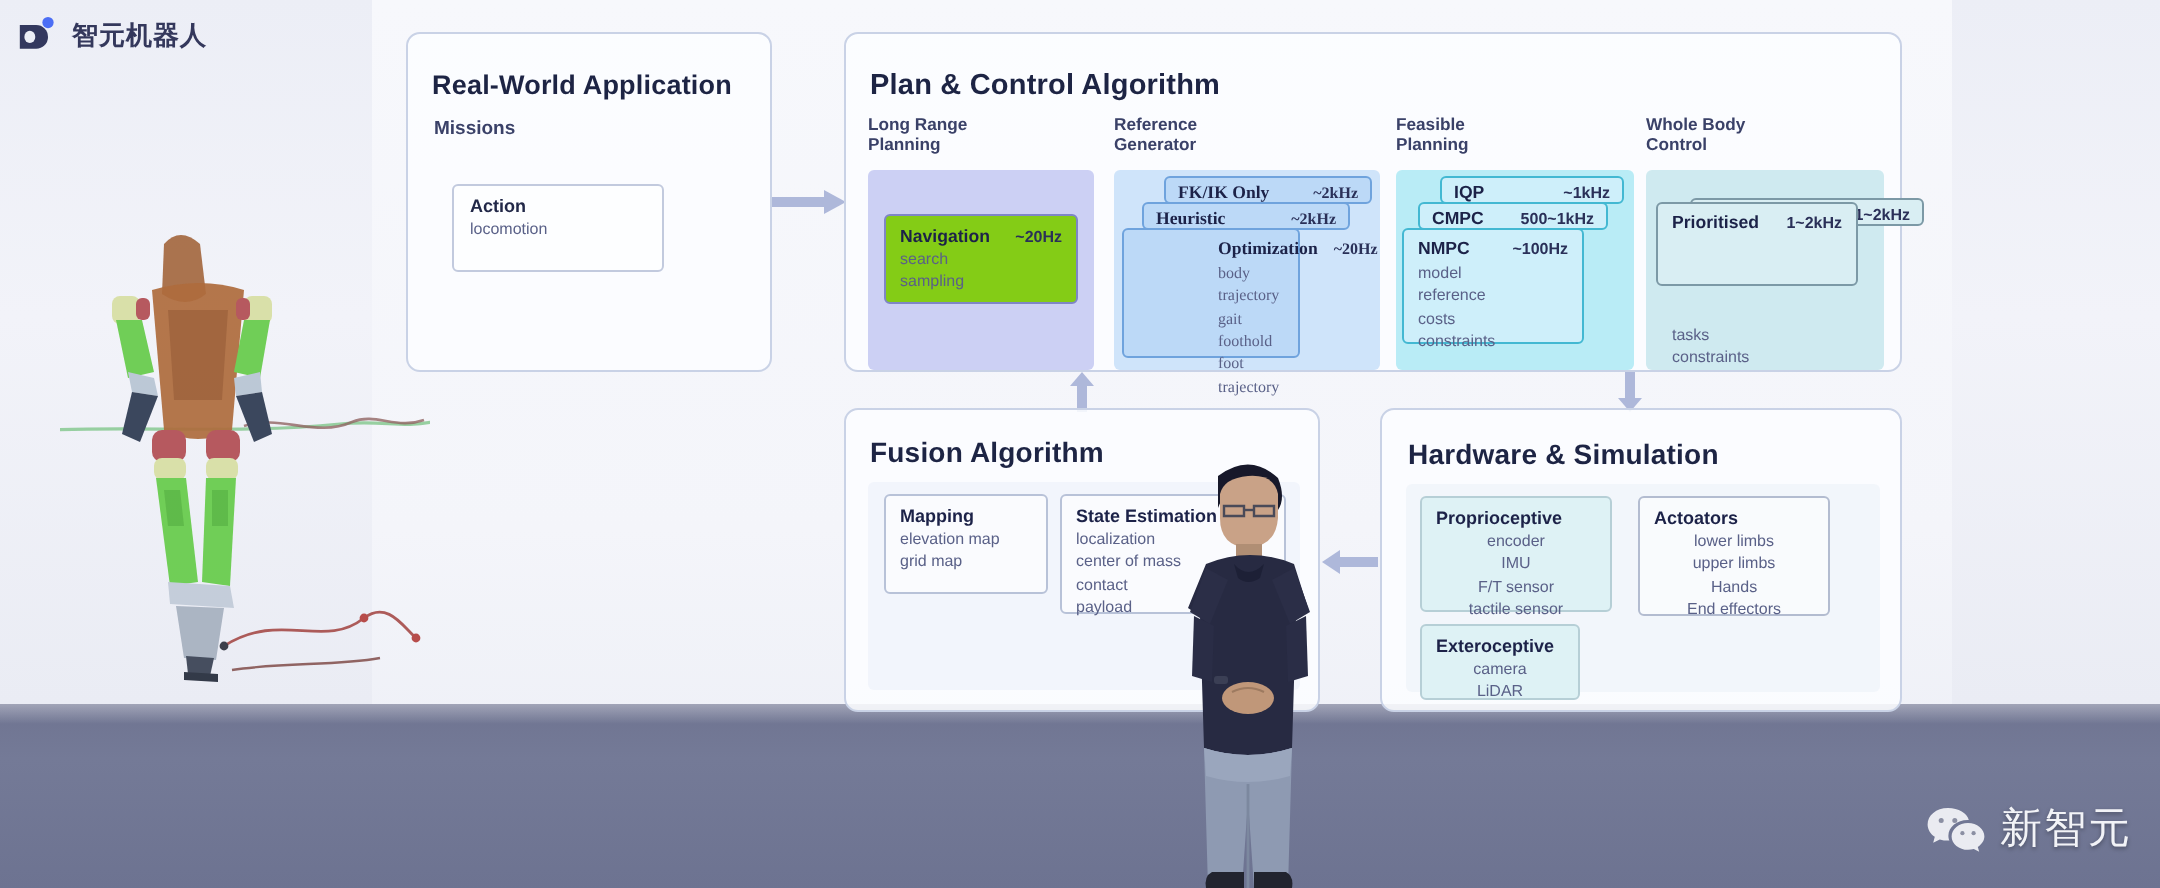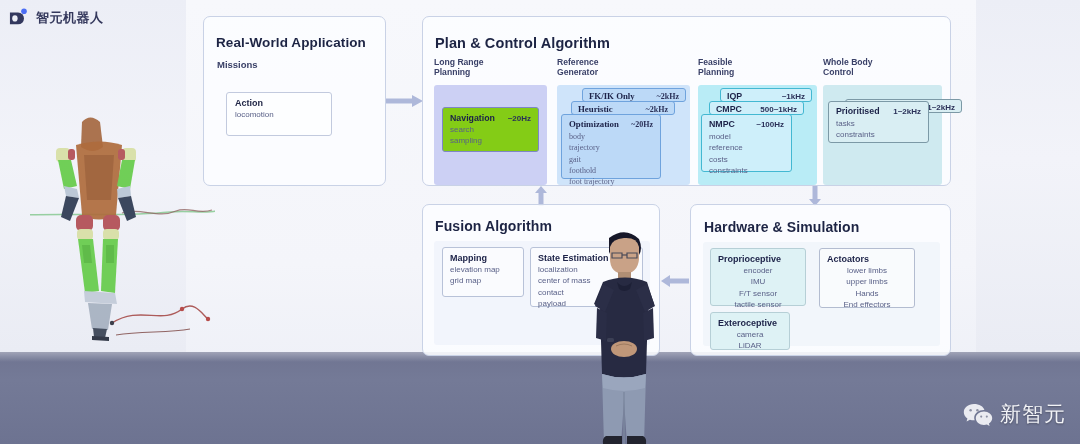--- a/index.html
+++ b/index.html
@@ -91,21 +91,21 @@
   #col-lrp .panel { width: 113px; height: 100px; background: #ccd0f4; }
   #col-lrp .card { left: 8px; top: 22px; width: 97px; height: 45px; background: #84cc16; border-color: #7e86c6; }
   #col-lrp .card .card-head { padding: 5px 7px 0 7px; }
   #col-lrp .card .card-body { padding: 1px 7px 0 7px; }
 
   #col-ref { left: 134px; width: 133px; }
   #col-ref .panel { width: 133px; height: 100px; background: #cfe4fa; }
   #col-ref .stack-card { border: 1px solid #6fa3dd; background: #bcd9f7; font-family: Liberation Serif, serif; }
   #col-ref .c-fkik { left: 25px; top: 3px; width: 104px; height: 14px; }
   #col-ref .c-heur { left: 14px; top: 16px; width: 104px; height: 14px; }
-  #col-ref .c-opt  { left: 4px;  top: 29px; width: 100px; height: 65px; }
+  #col-ref .c-opt  { left: 4px;  top: 29px; width: 89px; height: 65px; padding-left: 40px; }
   #col-ref .c-fkik .card-head,
   #col-ref .c-heur .card-head { padding: 2px 6px 0 6px; }
   #col-ref .c-opt .card-head { padding: 4px 7px 0 7px; }
   #col-ref .c-opt .card-body { padding: 2px 7px 0 7px; }
 
   #col-fea { left: 275px; width: 119px; }
   #col-fea .panel { width: 119px; height: 100px; background: #b9ecf6; }
   #col-fea .stack-card { border: 1px solid #43b8d2; background: #ceeffa; }
   #col-fea .c-iqp  { left: 22px; top: 3px;  width: 92px; height: 14px; }
   #col-fea .c-cmpc { left: 11px; top: 16px; width: 95px; height: 14px; }
@@ -115,21 +115,21 @@
   #col-fea .c-nmpc .card-head { padding: 4px 7px 0 7px; }
   #col-fea .c-nmpc .card-body { padding: 2px 7px 0 7px; }
 
   #col-wbc { left: 400px; width: 119px; }
   #col-wbc .panel { width: 119px; height: 100px; background: #cfeaf0; }
   #col-wbc .stack-card { border: 1px solid #7c99a6; background: #d9eef3; }
   #col-wbc .c-wei { left: 22px; top: 14px;  width: 117px; height: 14px; }
   #col-wbc .c-pri { left: 5px;  top: 16px; width: 101px; height: 42px; }
   #col-wbc .c-wei .card-head { padding: 2px 6px 0 6px; }
   #col-wbc .c-pri .card-head { padding: 4px 7px 0 7px; }
-  #col-wbc .c-pri .card-body { padding: 2px 7px 16px 7px; }
+  #col-wbc .c-pri .card-body { padding: 2px 7px 16px 7px; margin-top: 44px; }
 
   
   #fusion { left: 422px; top: 204px; width: 238px; height: 152px; }
   #fusion .group-title { position: absolute; left: 12px; top: 13px; font-size: 14px; }
   #fusion .panel {
     left: 11px; top: 36px; width: 216px; height: 104px;
     background: rgba(236,241,250,.65);
   }
   #fusion .f-card {
     position: absolute; border: 1px solid #b8c2d8; border-radius: 3px;

